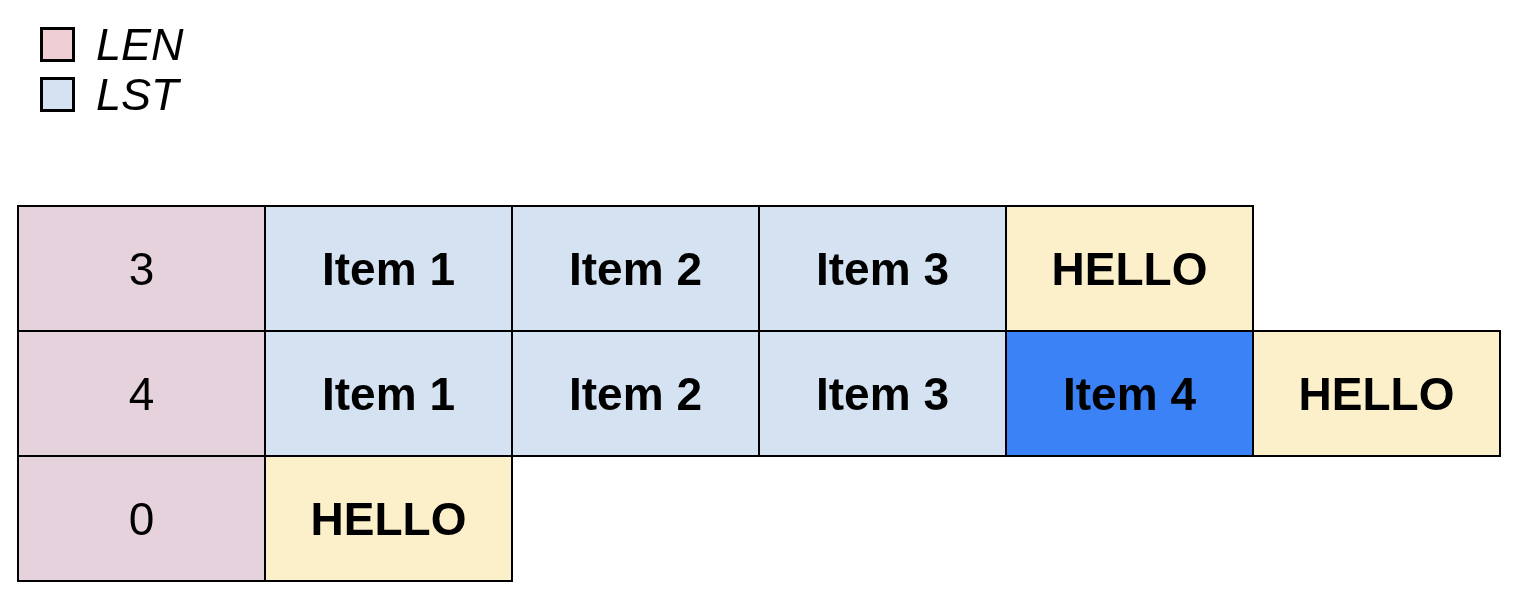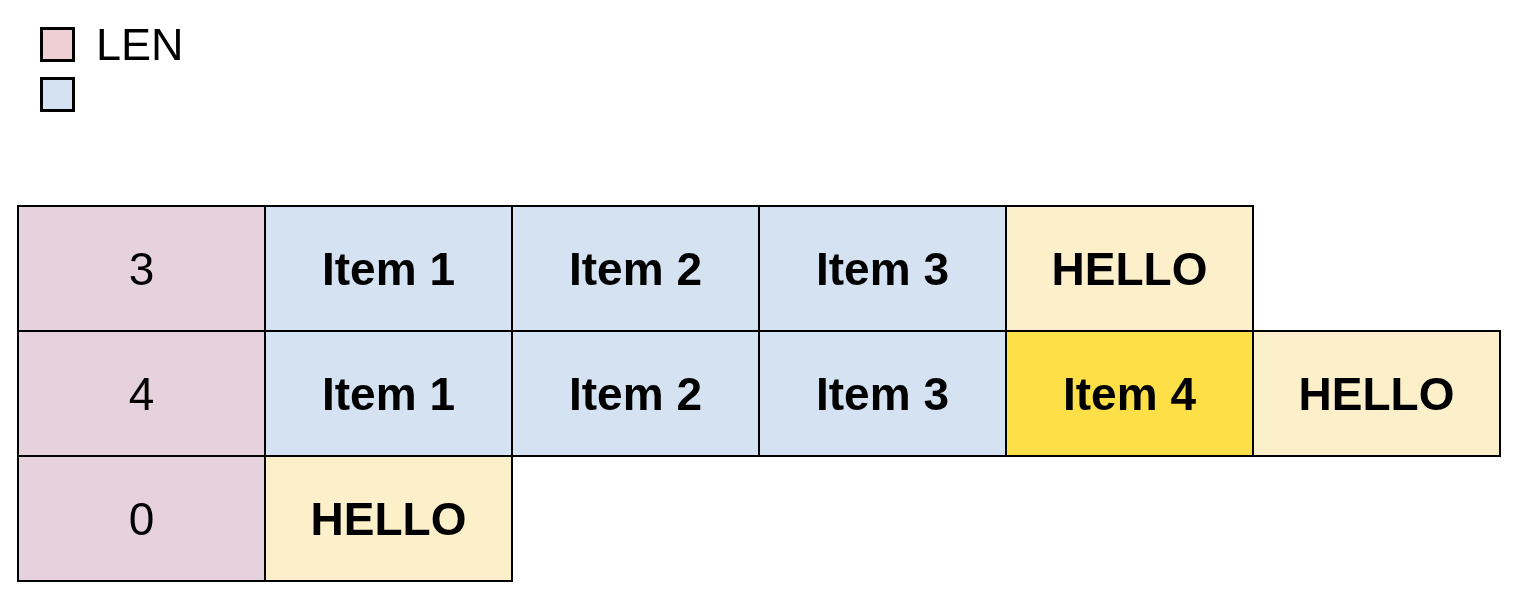--- a/index.html
+++ b/index.html
@@ -20,20 +20,21 @@
   .legend {
     position: absolute;
     left: 40px;
     top: 27px;
   }
   .legend-item {
     display: flex;
     align-items: center;
     height: 35px;
     margin-bottom: 15px;
+    font-style: italic;
   }
   .legend-swatch {
     box-sizing: border-box;
     width: 35px;
     height: 35px;
     border: 3px solid #000000;
     flex: 0 0 auto;
     margin-right: 21px;
   }
   .legend-label {
@@ -76,37 +77,38 @@
 
 <div class="canvas">
 
   <div class="legend">
     <div class="legend-item">
       <span class="legend-swatch" style="background-color: rgb(239, 207, 212);"></span>
       <span class="legend-label">LEN</span>
     </div>
     <div class="legend-item">
       <span class="legend-swatch" style="background-color: rgb(213, 226, 242);"></span>
+      <span class="legend-label">LST</span>
     </div>
   </div>
 
   <div class="diagram">
       <div class="drow">
         <div class="cell" style="background-color: rgb(230, 210, 220);">3</div>
         <div class="cell" style="background-color: rgb(213, 226, 242);">Item 1</div>
         <div class="cell" style="background-color: rgb(213, 226, 242);">Item 2</div>
         <div class="cell" style="background-color: rgb(213, 226, 242);">Item 3</div>
         <div class="cell" style="background-color: rgb(251, 240, 202);">HELLO</div>
       </div>
       <div class="drow">
         <div class="cell" style="background-color: rgb(230, 210, 220);">4</div>
         <div class="cell" style="background-color: rgb(213, 226, 242);">Item 1</div>
         <div class="cell" style="background-color: rgb(213, 226, 242);">Item 2</div>
         <div class="cell" style="background-color: rgb(213, 226, 242);">Item 3</div>
-        <div class="cell" style="background-color: #fde047;">Item 4</div>
+        <div class="cell" style="background-color: #3b82f6;">Item 4</div>
         <div class="cell" style="background-color: rgb(251, 240, 202);">HELLO</div>
       </div>
       <div class="drow">
         <div class="cell" style="background-color: rgb(230, 210, 220);">0</div>
         <div class="cell" style="background-color: rgb(251, 240, 202);">HELLO</div>
       </div>
     </div>
 
 </div>
 

